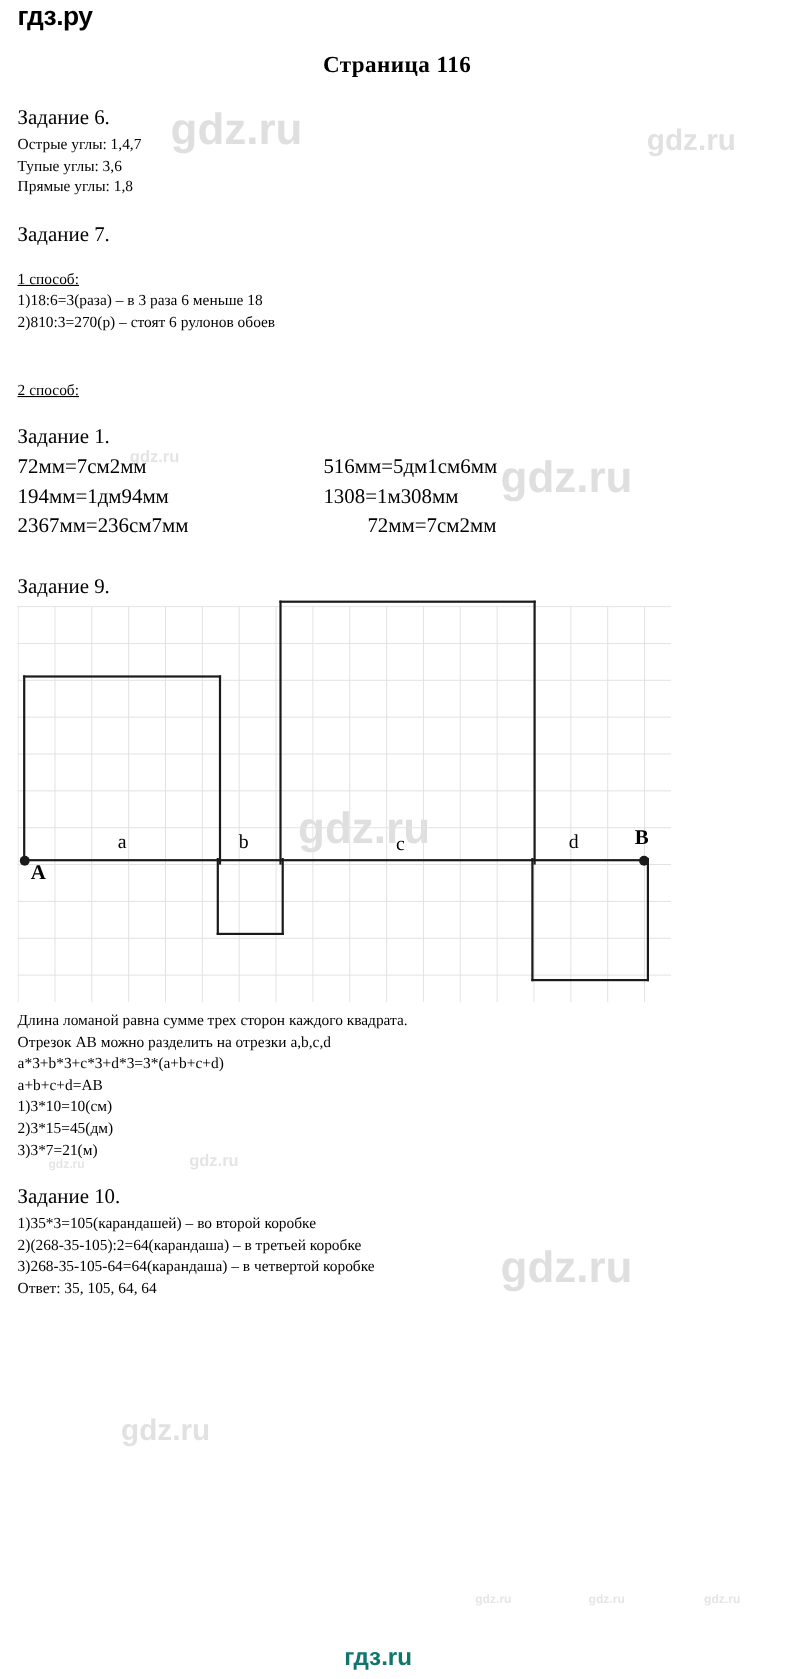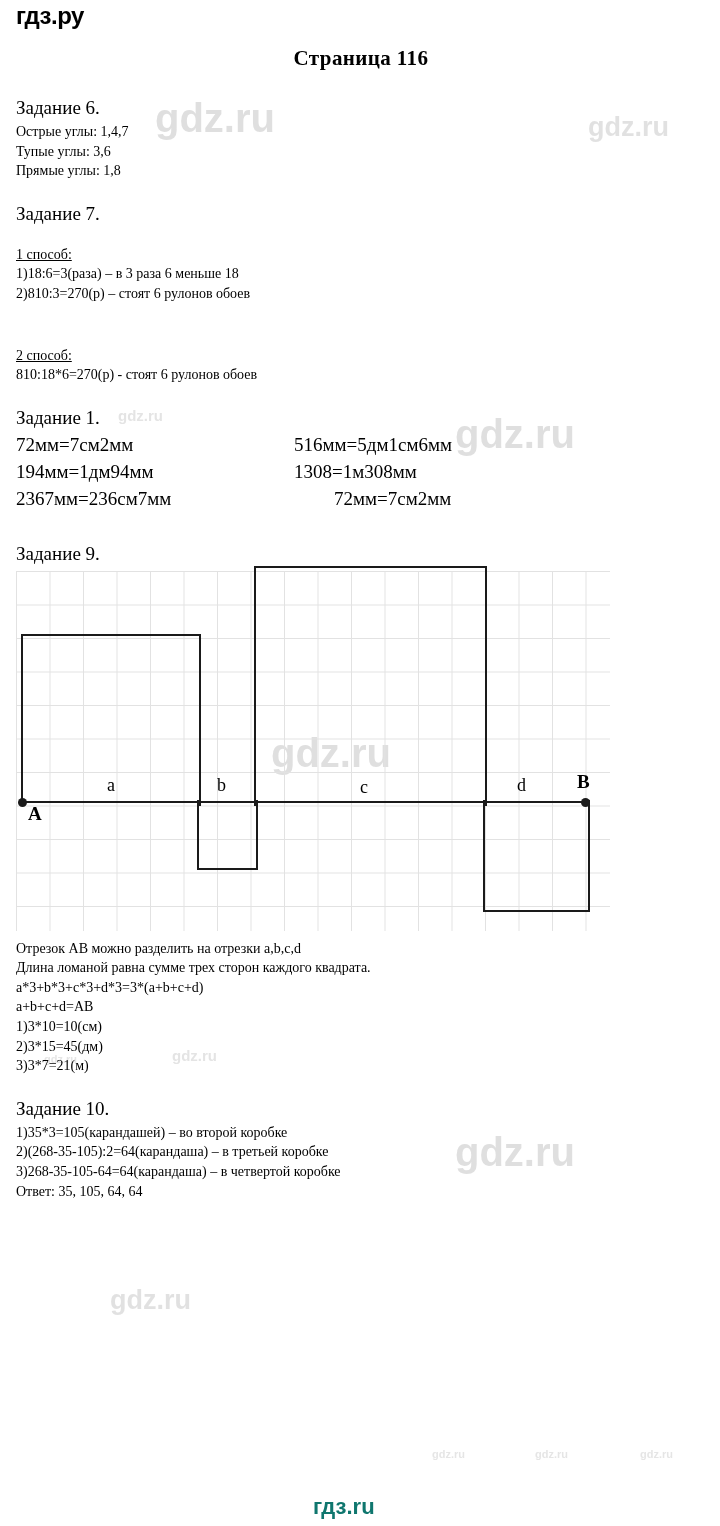--- a/index.html
+++ b/index.html
@@ -181,21 +181,20 @@
 
     <div class="gap-md"></div>
 
     <div>
       <div class="task-head">Задание 7.</div>
       <p class="line underline">1 способ:</p>
       <p class="line">1)18:6=3(раза) – в 3 раза 6 меньше 18</p>
       <p class="line">2)810:3=270(р) – стоят 6 рулонов обоев</p>
       <div class="gap-md"></div>
       <p class="line underline">2 способ:</p>
-      <p class="line">810:18*6=270(р) - стоят 6 рулонов обоев</p>
     </div>
 
     <div class="gap-md"></div>
 
     <div>
       <div class="task-head">Задание 1.</div>
       <div class="two-col-row">
         <div class="c1">72мм=7см2мм</div>
         <div class="c2">516мм=5дм1см6мм</div>
       </div>
@@ -231,22 +230,22 @@
 
         <div class="pt-label" style="left:12px;  top:232px;">A</div>
         <div class="pt-label" style="left:561px; top:200px;">B</div>
 
         <div class="seg-label" style="left:91px;  top:204px;">a</div>
         <div class="seg-label" style="left:201px; top:204px;">b</div>
         <div class="seg-label" style="left:344px; top:206px;">c</div>
         <div class="seg-label" style="left:501px; top:204px;">d</div>
       </div>
 
+      <p class="line">Длина ломаной равна сумме трех сторон каждого квадрата.</p>
       <p class="line">Отрезок АВ можно разделить на отрезки a,b,c,d</p>
-      <p class="line">Длина ломаной равна сумме трех сторон каждого квадрата.</p>
       <p class="line">a*3+b*3+c*3+d*3=3*(a+b+c+d)</p>
       <p class="line">a+b+c+d=AB</p>
       <p class="line">1)3*10=10(см)</p>
       <p class="line">2)3*15=45(дм)</p>
       <p class="line">3)3*7=21(м)</p>
     </div>
 
     <div class="gap-md"></div>
 
     <div>

